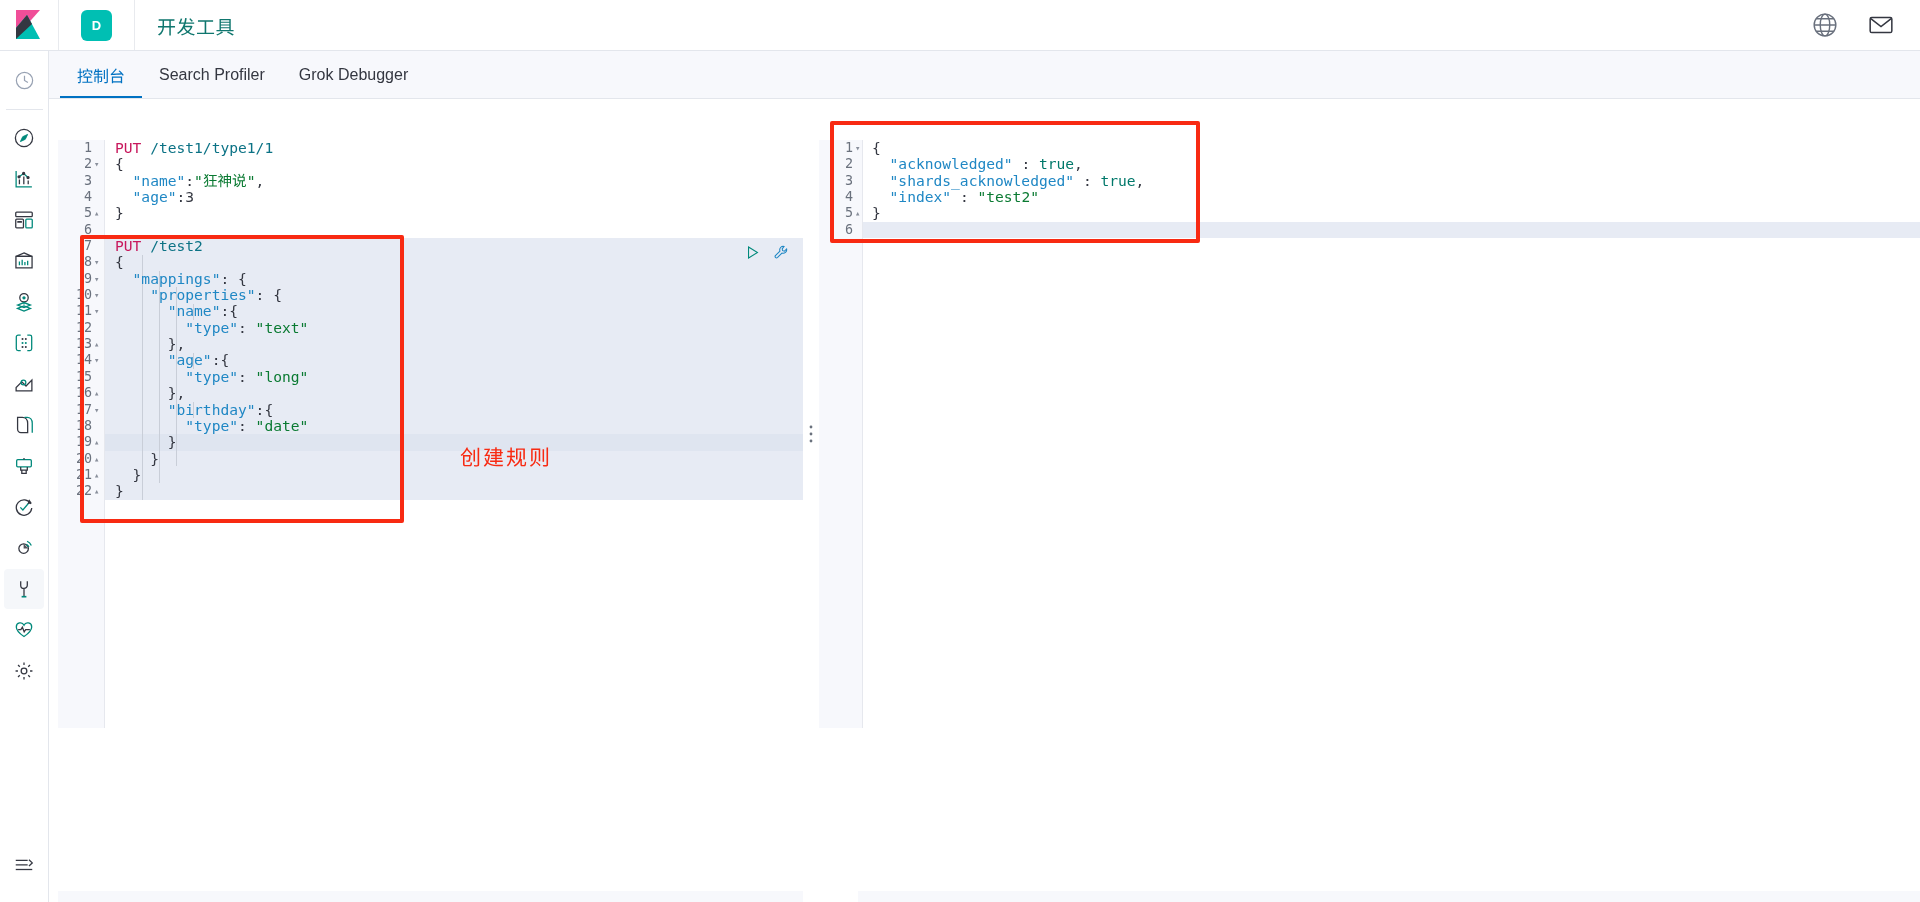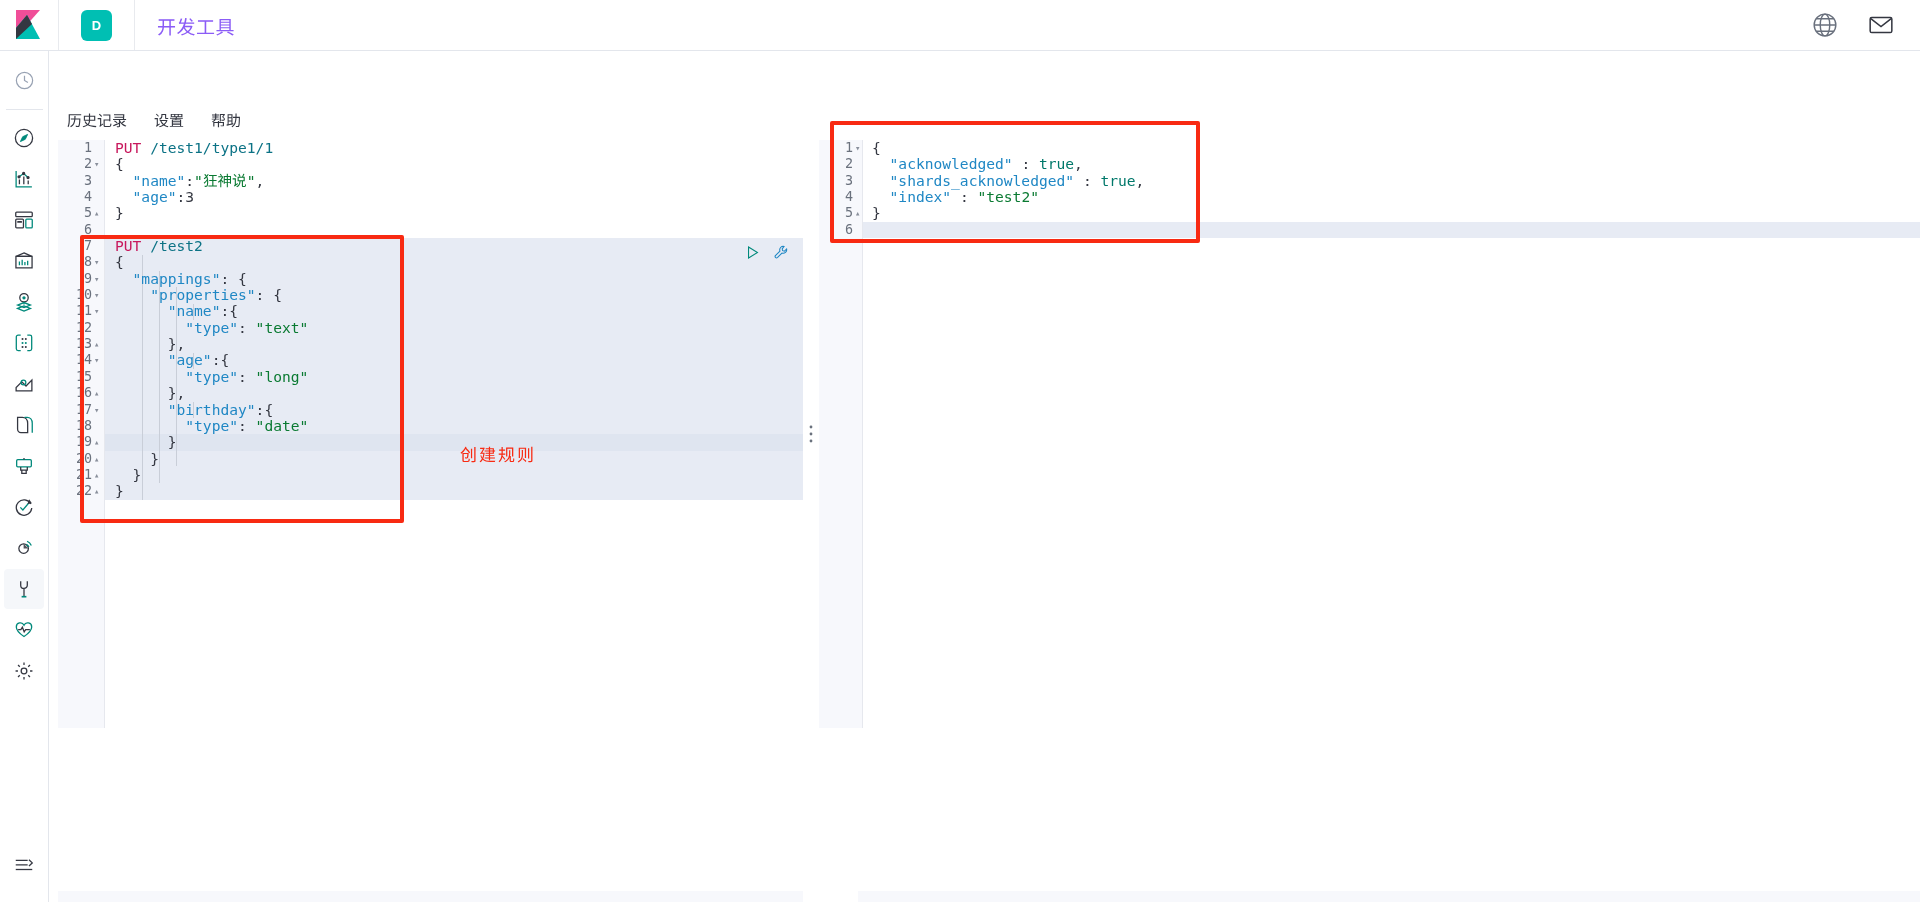--- a/index.html
+++ b/index.html
@@ -31,21 +31,21 @@
     width: 31px; height: 31px;
     background: #00bfb3;
     border-radius: 6px;
     color: #ffffff;
     font-size: 13px; font-weight: 600;
     display: flex; align-items: center; justify-content: center;
     margin: 0 22px;
     flex: 0 0 31px;
   }
   .app-title {
-    font-size: 19px; color: #8b5cf6; font-weight: 400;
+    font-size: 19px; color: #0f766e; font-weight: 400;
     margin-left: 22px; letter-spacing: .5px;
   }
   .hdr-right {
     margin-left: auto; display: flex; align-items: center;
     gap: 30px; padding-right: 26px;
   }
   .hdr-icon { width: 26px; height: 26px; color: #69707d; cursor: pointer; }
 
   
   .rail {
@@ -185,21 +185,21 @@
   }
   .act-icon { width: 17px; height: 17px; cursor: pointer; }
 
   
   .redbox {
     position: absolute; border: 4px solid #f82a12; border-radius: 2px;
     pointer-events: none;
   }
   .redlabel {
     position: absolute;
-    color: #f82a12; font-size: 17px; font-weight: 500;
+    color: #f82a12; font-size: 21px; font-weight: 500;
     font-family: "DejaVu Sans", "Liberation Sans", sans-serif;
     letter-spacing: 2px;
     pointer-events: none;
   }
 
   
   .hscroll {
     position: absolute; bottom: 0; left: 58px;
     width: 745px; height: 11px; background: #f7f8fc;
   }
@@ -372,26 +372,26 @@
     </div>
 
     <div class="rail-item rail-bottom">
       <svg width="22" height="22" viewBox="0 0 24 24" fill="none" stroke="#343741" stroke-width="1.4">
         <path d="M3 8h13M3 13h13M17.4 7.4 21 10.8l-3.6 3.4"></path>
         <path d="M3 18h18"></path>
       </svg>
     </div>
   </div>
 
-
-  <div class="console-menu">
-    <button>历史记录</button>
-    <button>设置</button>
-    <button>帮助</button>
+  <div class="tabbar">
+    <button class="tab active">控制台</button>
+    <button class="tab">Search Profiler</button>
+    <button class="tab">Grok Debugger</button>
   </div>
+
 
   <div class="editor-wrap">
 
     <div class="pane-left">
 
       <div class="sel-block" style="top:98.1px;height:261.6px;"></div>
       <div class="cur-line" style="top:294.3px;"></div>
       <div class="gut"></div>
 
       <div class="iguide" style="left:84px;top:114.5px;height:245px;"></div>

